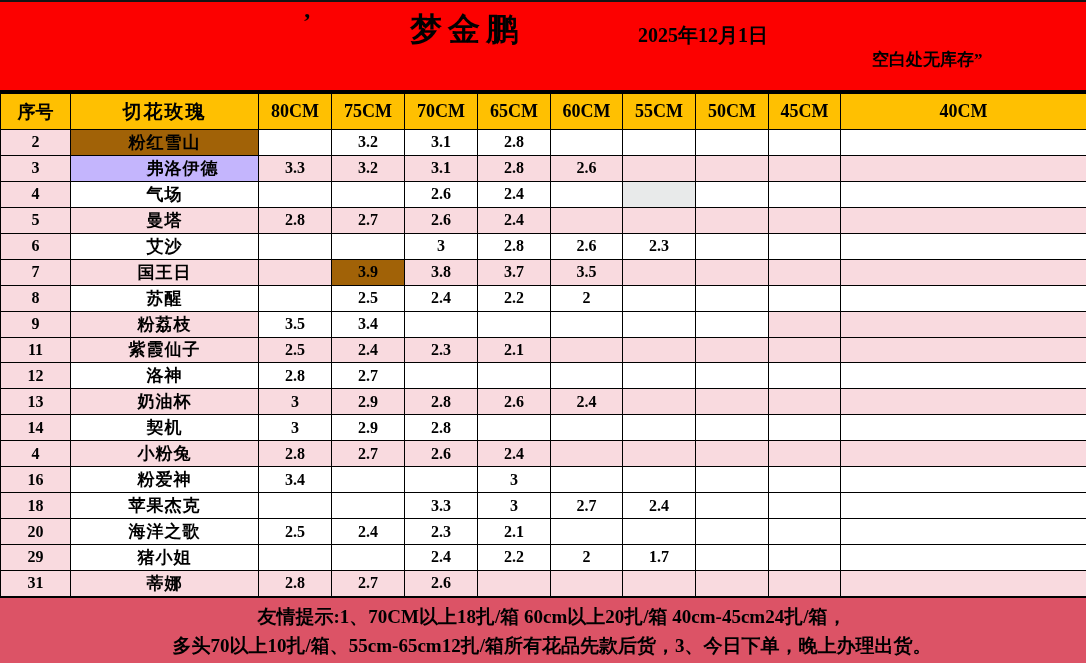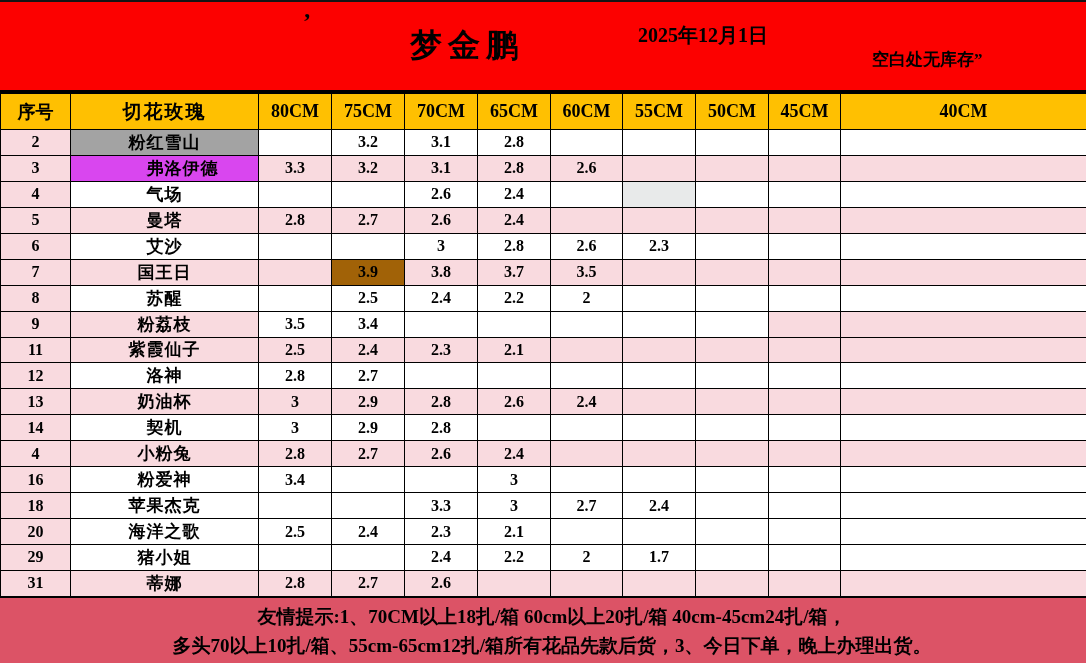--- a/index.html
+++ b/index.html
@@ -10,21 +10,21 @@
   }
   .page { width: 1086px; height: 663px; display: flex; flex-direction: column; }
 
   
   .banner {
     height: 93px; background: #FC0100; position: relative;
     border-top: 2px solid #141414; border-bottom: 3px solid #000;
     color: #000; flex: none;
   }
   .banner .mark  { position: absolute; left: 303px; top: 6px;  font-size: 24px; font-weight: bold; }
-  .banner .title { position: absolute; left: 410px; top: 22px;  font-size: 32px; font-weight: bold; letter-spacing: 6px; }
+  .banner .title { position: absolute; left: 410px; top: 6px;  font-size: 32px; font-weight: bold; letter-spacing: 6px; }
   .banner .date  { position: absolute; left: 638px; top: 20px; font-size: 20px; font-weight: bold; }
   .banner .note  { position: absolute; left: 872px; top: 46px; font-size: 17px; font-weight: bold; }
 
   
   table { width: 1086px; border-collapse: collapse; table-layout: fixed; flex: 1 1 auto; }
   th, td {
     border: 1px solid #000; text-align: center; vertical-align: middle;
     overflow: hidden; white-space: nowrap; color: #000;
   }
   thead tr { height: 36px; background: #FFC001; }
@@ -80,34 +80,34 @@
           <th>60CM</th>
           <th>55CM</th>
           <th>50CM</th>
           <th>45CM</th>
           <th>40CM</th>
         </tr>
       </thead>
     <tbody>
         <tr>
           <td style="background: rgb(249, 218, 223);">2</td>
-          <td class="name-cell" style="background: #a3a3a3;">粉红雪山</td>
+          <td class="name-cell" style="background: #a16207;">粉红雪山</td>
           <td style="background: rgb(255, 255, 255);"></td>
           <td style="background: rgb(255, 255, 255);">3.2</td>
           <td style="background: rgb(255, 255, 255);">3.1</td>
           <td style="background: rgb(255, 255, 255);">2.8</td>
           <td style="background: rgb(255, 255, 255);"></td>
           <td style="background: rgb(255, 255, 255);"></td>
           <td style="background: rgb(255, 255, 255);"></td>
           <td style="background: rgb(255, 255, 255);"></td>
           <td style="background: rgb(255, 255, 255);"></td>
         </tr>
         <tr>
           <td style="background: rgb(249, 218, 223);">3</td>
-          <td class="name-cell" style="background: #d946ef; padding-left: 36px;">弗洛伊德</td>
+          <td class="name-cell" style="background: #c4b5fd; padding-left: 36px;">弗洛伊德</td>
           <td style="background: rgb(249, 218, 223);">3.3</td>
           <td style="background: rgb(249, 218, 223);">3.2</td>
           <td style="background: rgb(249, 218, 223);">3.1</td>
           <td style="background: rgb(249, 218, 223);">2.8</td>
           <td style="background: rgb(249, 218, 223);">2.6</td>
           <td style="background: rgb(249, 218, 223);"></td>
           <td style="background: rgb(249, 218, 223);"></td>
           <td style="background: rgb(249, 218, 223);"></td>
           <td style="background: rgb(249, 218, 223);"></td>
         </tr>

